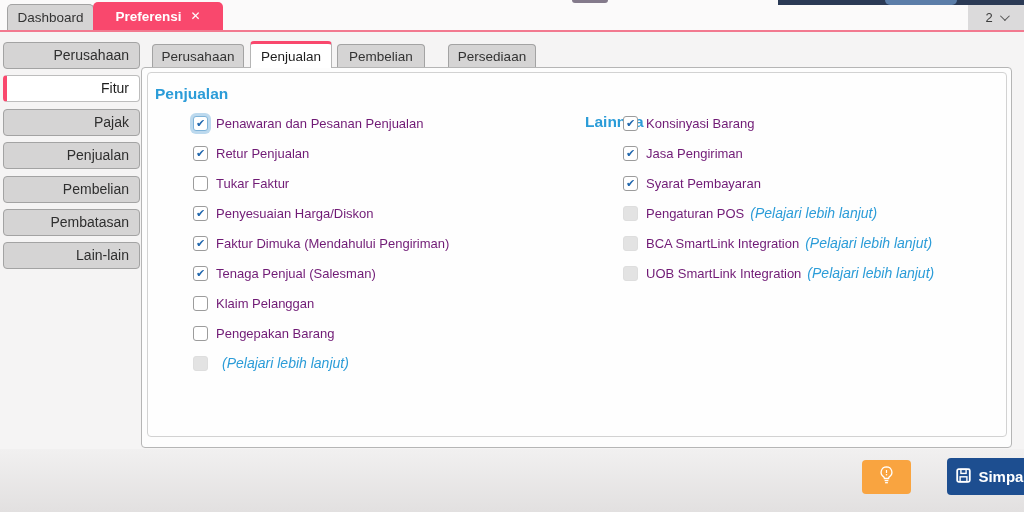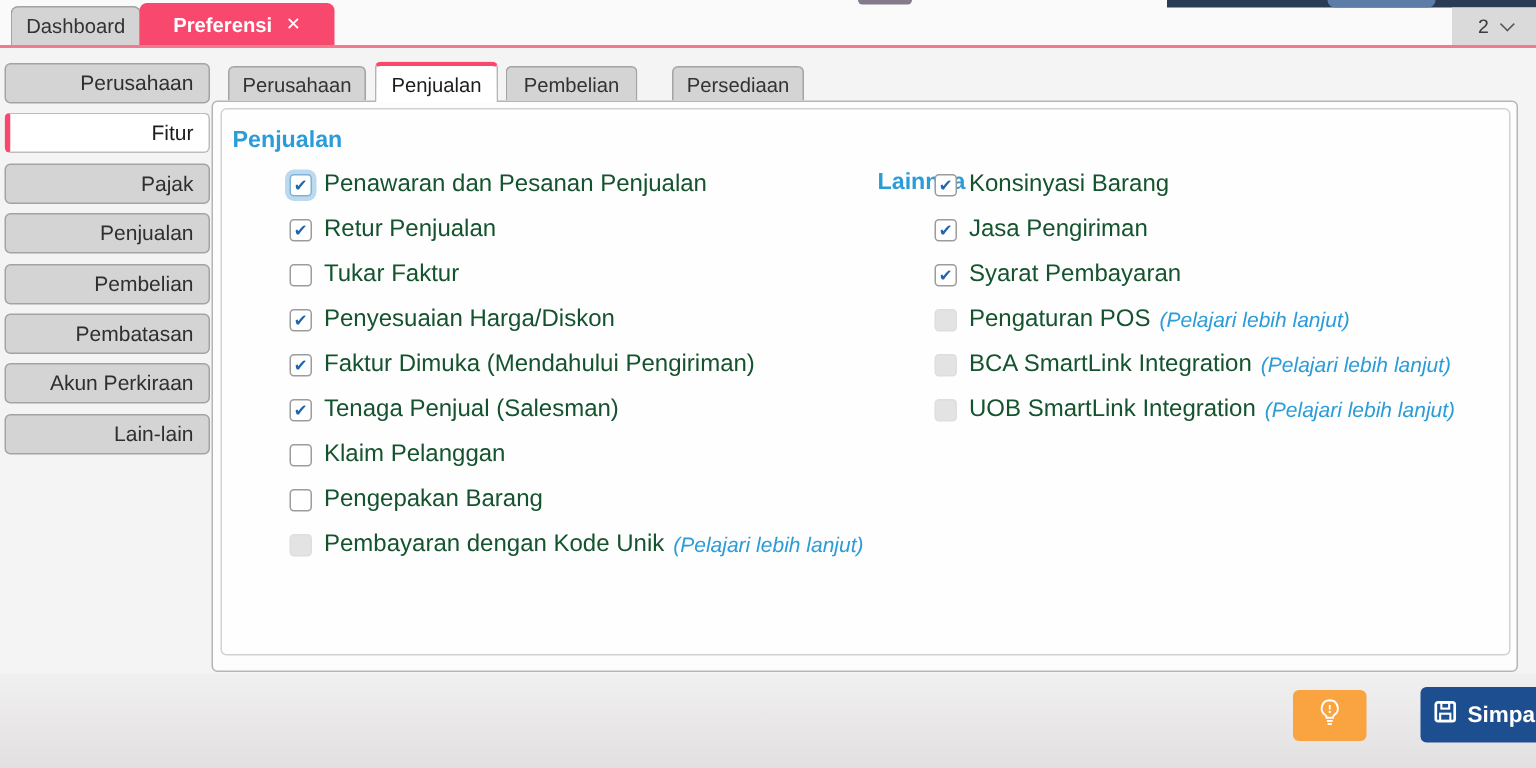--- a/index.html
+++ b/index.html
@@ -56,21 +56,21 @@
   .rows{position:absolute; top:108px; z-index:4;}
   #rows-penjualan{left:193px;}
   #rows-lainnya{left:623px;}
   .check-row{height:30px; display:flex; align-items:center;}
   .cbox{width:15px; height:15px; border:1px solid #9c9c9c; border-radius:3px; background:#fff;
     margin-right:8px; flex:0 0 auto; display:flex; align-items:center; justify-content:center;
     font-size:11px; font-weight:bold; color:transparent; cursor:pointer;}
   .cbox.checked{color:var(--check);}
   .cbox.focused{box-shadow:0 0 0 3px #bcd9ee; border-color:#7fb3d8;}
   .cbox.disabled{background:#e3e3e3; border-color:#dedede; cursor:default;}
-  .row-label{font-size:16px; color:#14532d; white-space:nowrap;}
+  .row-label{font-size:13px; color:#701a75; white-space:nowrap;}
   .learn-link{font-size:14px; font-style:italic; color:var(--blue); margin-left:6px;
     white-space:nowrap; cursor:pointer;}
   
   .bottom-shade{position:absolute; left:0; top:449px; width:1024px; height:63px;
     background:linear-gradient(#f1f0f0,#e2e0e0); z-index:0;}
   .hint-btn{position:absolute; left:862px; top:460px; width:49px; height:34px;
     background:var(--orange); border:none; border-radius:4px; display:flex;
     align-items:center; justify-content:center; cursor:pointer; z-index:4;}
   .save-btn{position:absolute; left:918px; top:458px; width:95px; height:37px;
     background:var(--navy-btn); border:none; border-radius:4px; display:flex;
@@ -100,21 +100,20 @@
   </div>
 </div>
 
 <div class="sidebar" id="sidebar">
     <div class="side-item">Perusahaan</div>
     <div class="side-item active">Fitur</div>
     <div class="side-item">Pajak</div>
     <div class="side-item">Penjualan</div>
     <div class="side-item">Pembelian</div>
     <div class="side-item">Pembatasan</div>
-    <div class="side-item">Akun Perkiraan</div>
     <div class="side-item">Lain-lain</div>
   </div>
 
 <div class="bottom-shade"></div>
 
 <div class="panel"></div>
 <div id="content-tabs">
     <div class="ctab gray" style="left: 152px; width: 92px;">Perusahaan</div>
     <div class="ctab active" style="left: 250px; width: 82px;">Penjualan</div>
     <div class="ctab gray" style="left: 337px; width: 88px;">Pembelian</div>
@@ -153,21 +152,20 @@
     <div class="check-row">
       <span class="cbox">✔</span>
       <span class="row-label">Klaim Pelanggan</span>
     </div>
     <div class="check-row">
       <span class="cbox">✔</span>
       <span class="row-label">Pengepakan Barang</span>
     </div>
     <div class="check-row">
       <span class="cbox disabled">✔</span>
-      <span class="row-label">Pembayaran dengan Kode Unik</span>
       <span class="learn-link">(Pelajari lebih lanjut)</span>
     </div>
   </div>
 <div class="rows" id="rows-lainnya">
     <div class="check-row">
       <span class="cbox checked">✔</span>
       <span class="row-label">Konsinyasi Barang</span>
     </div>
     <div class="check-row">
       <span class="cbox checked">✔</span>

